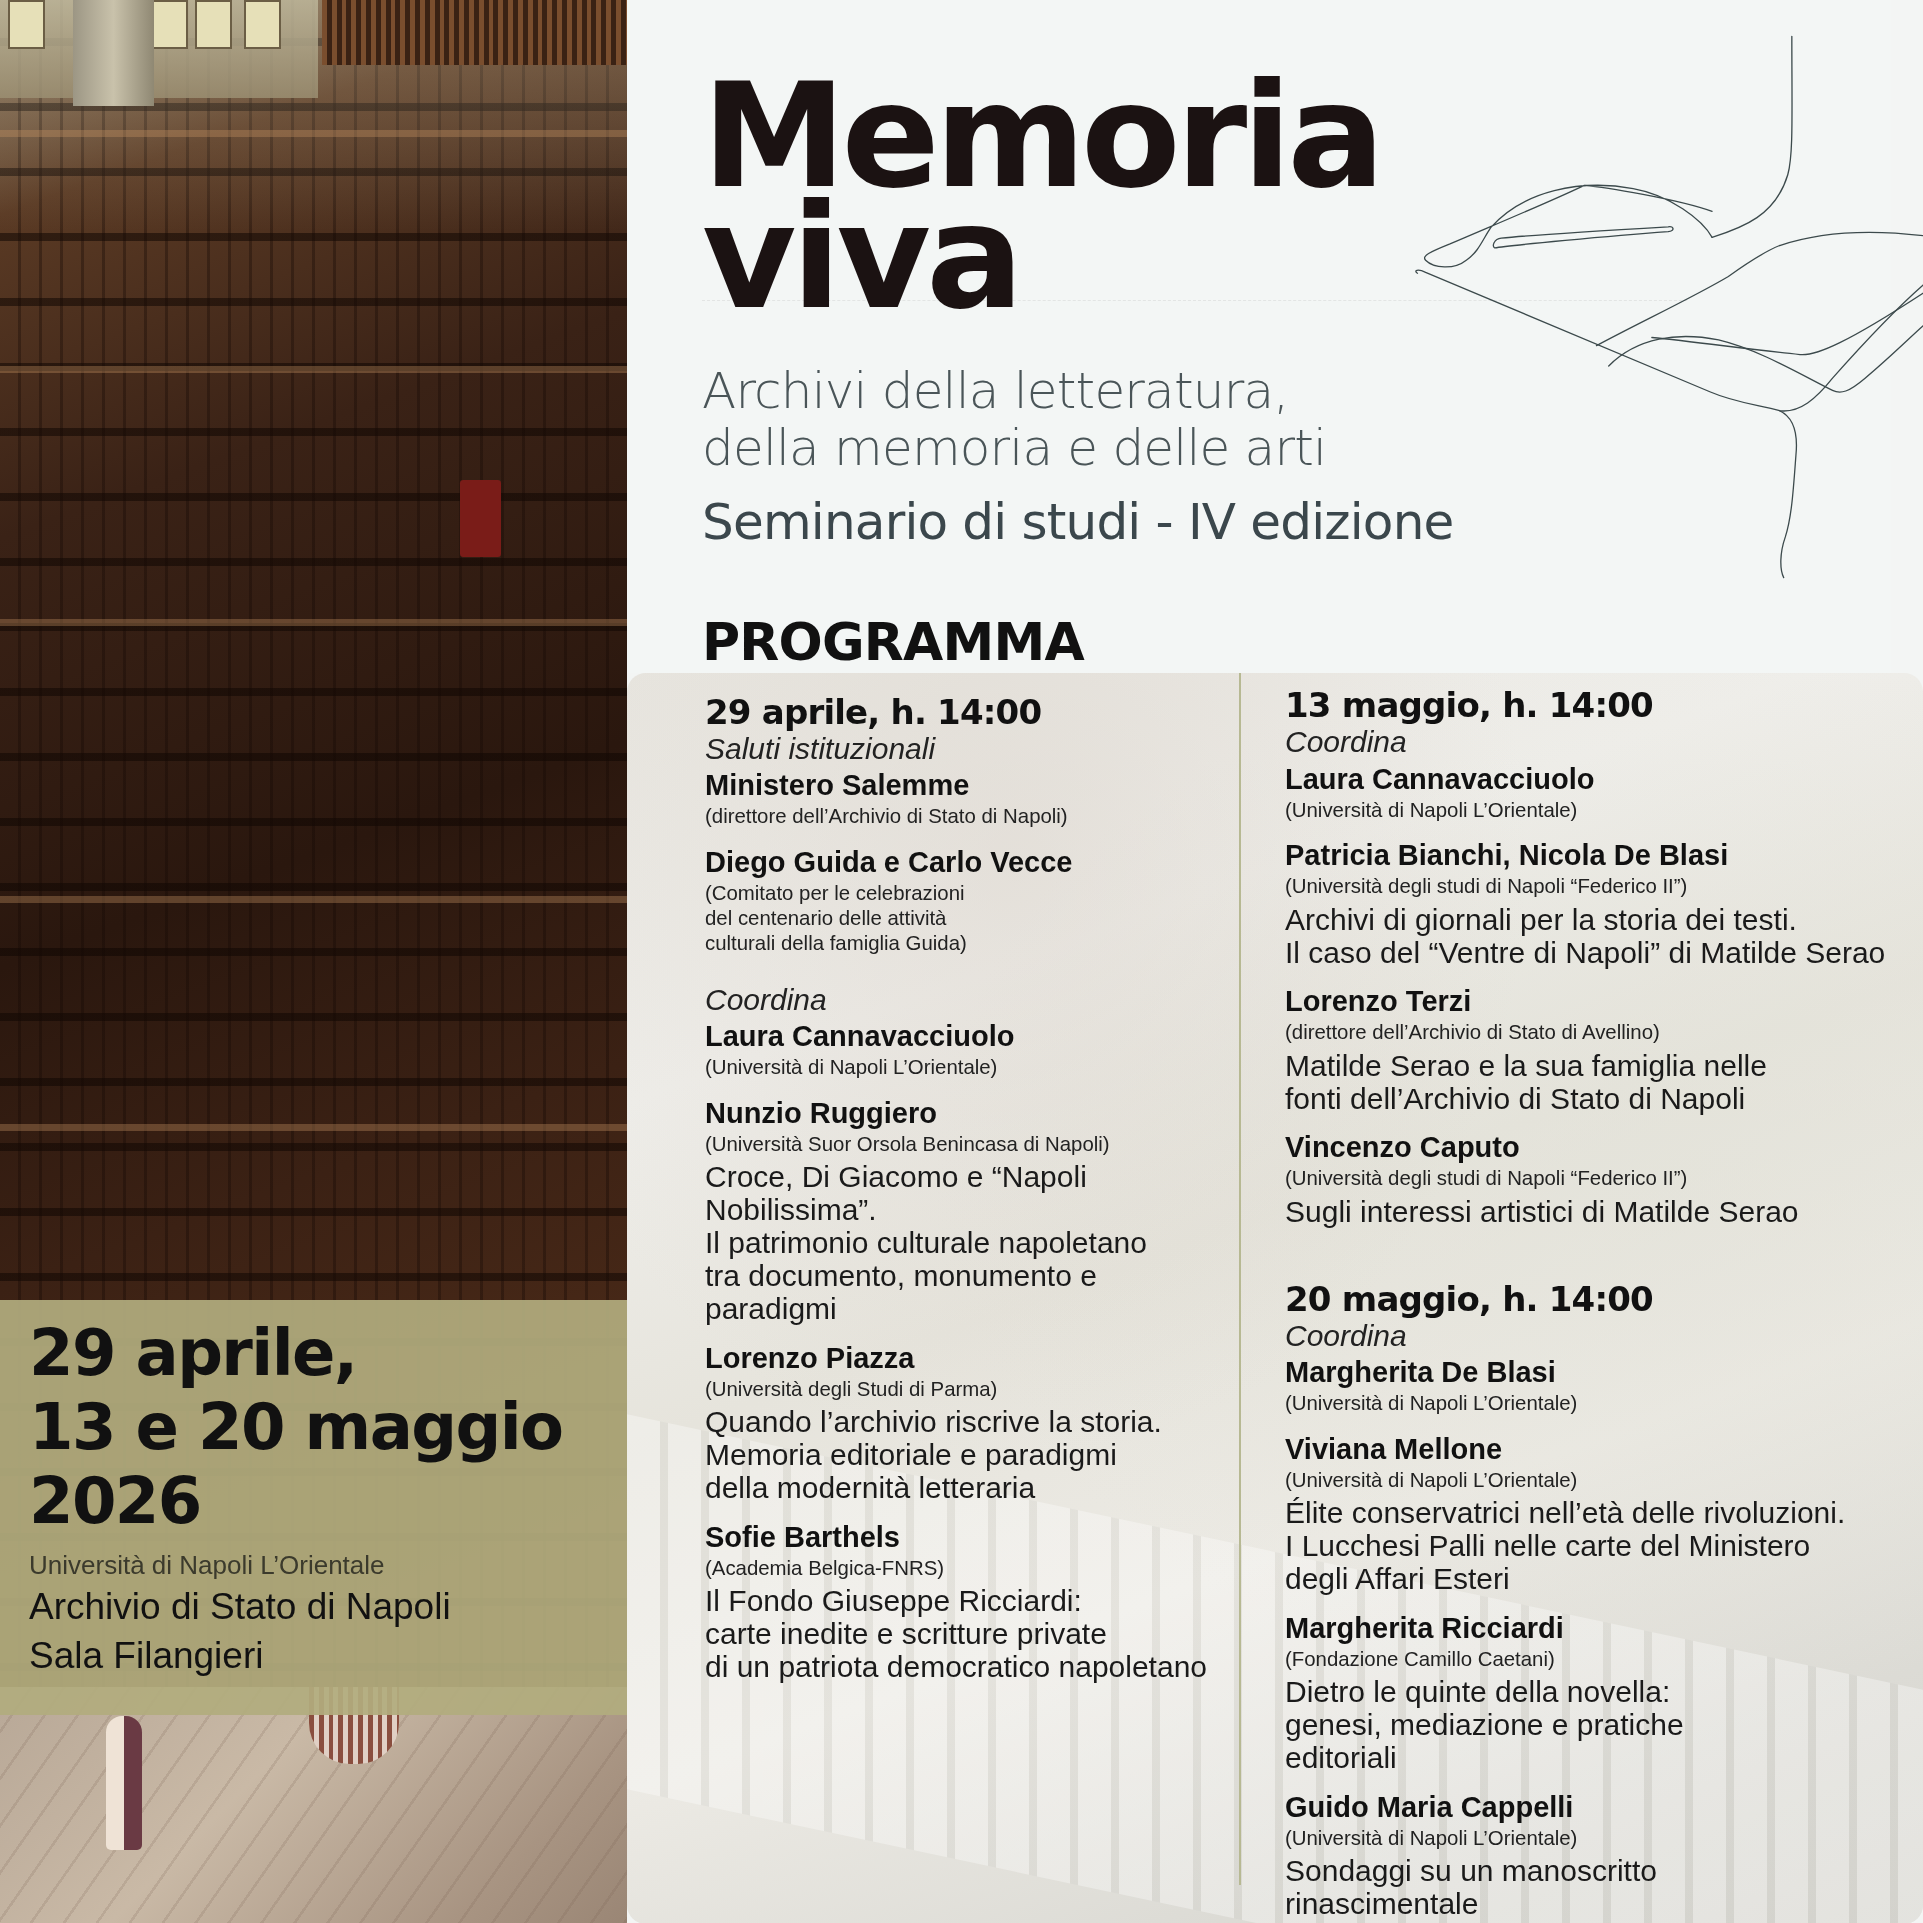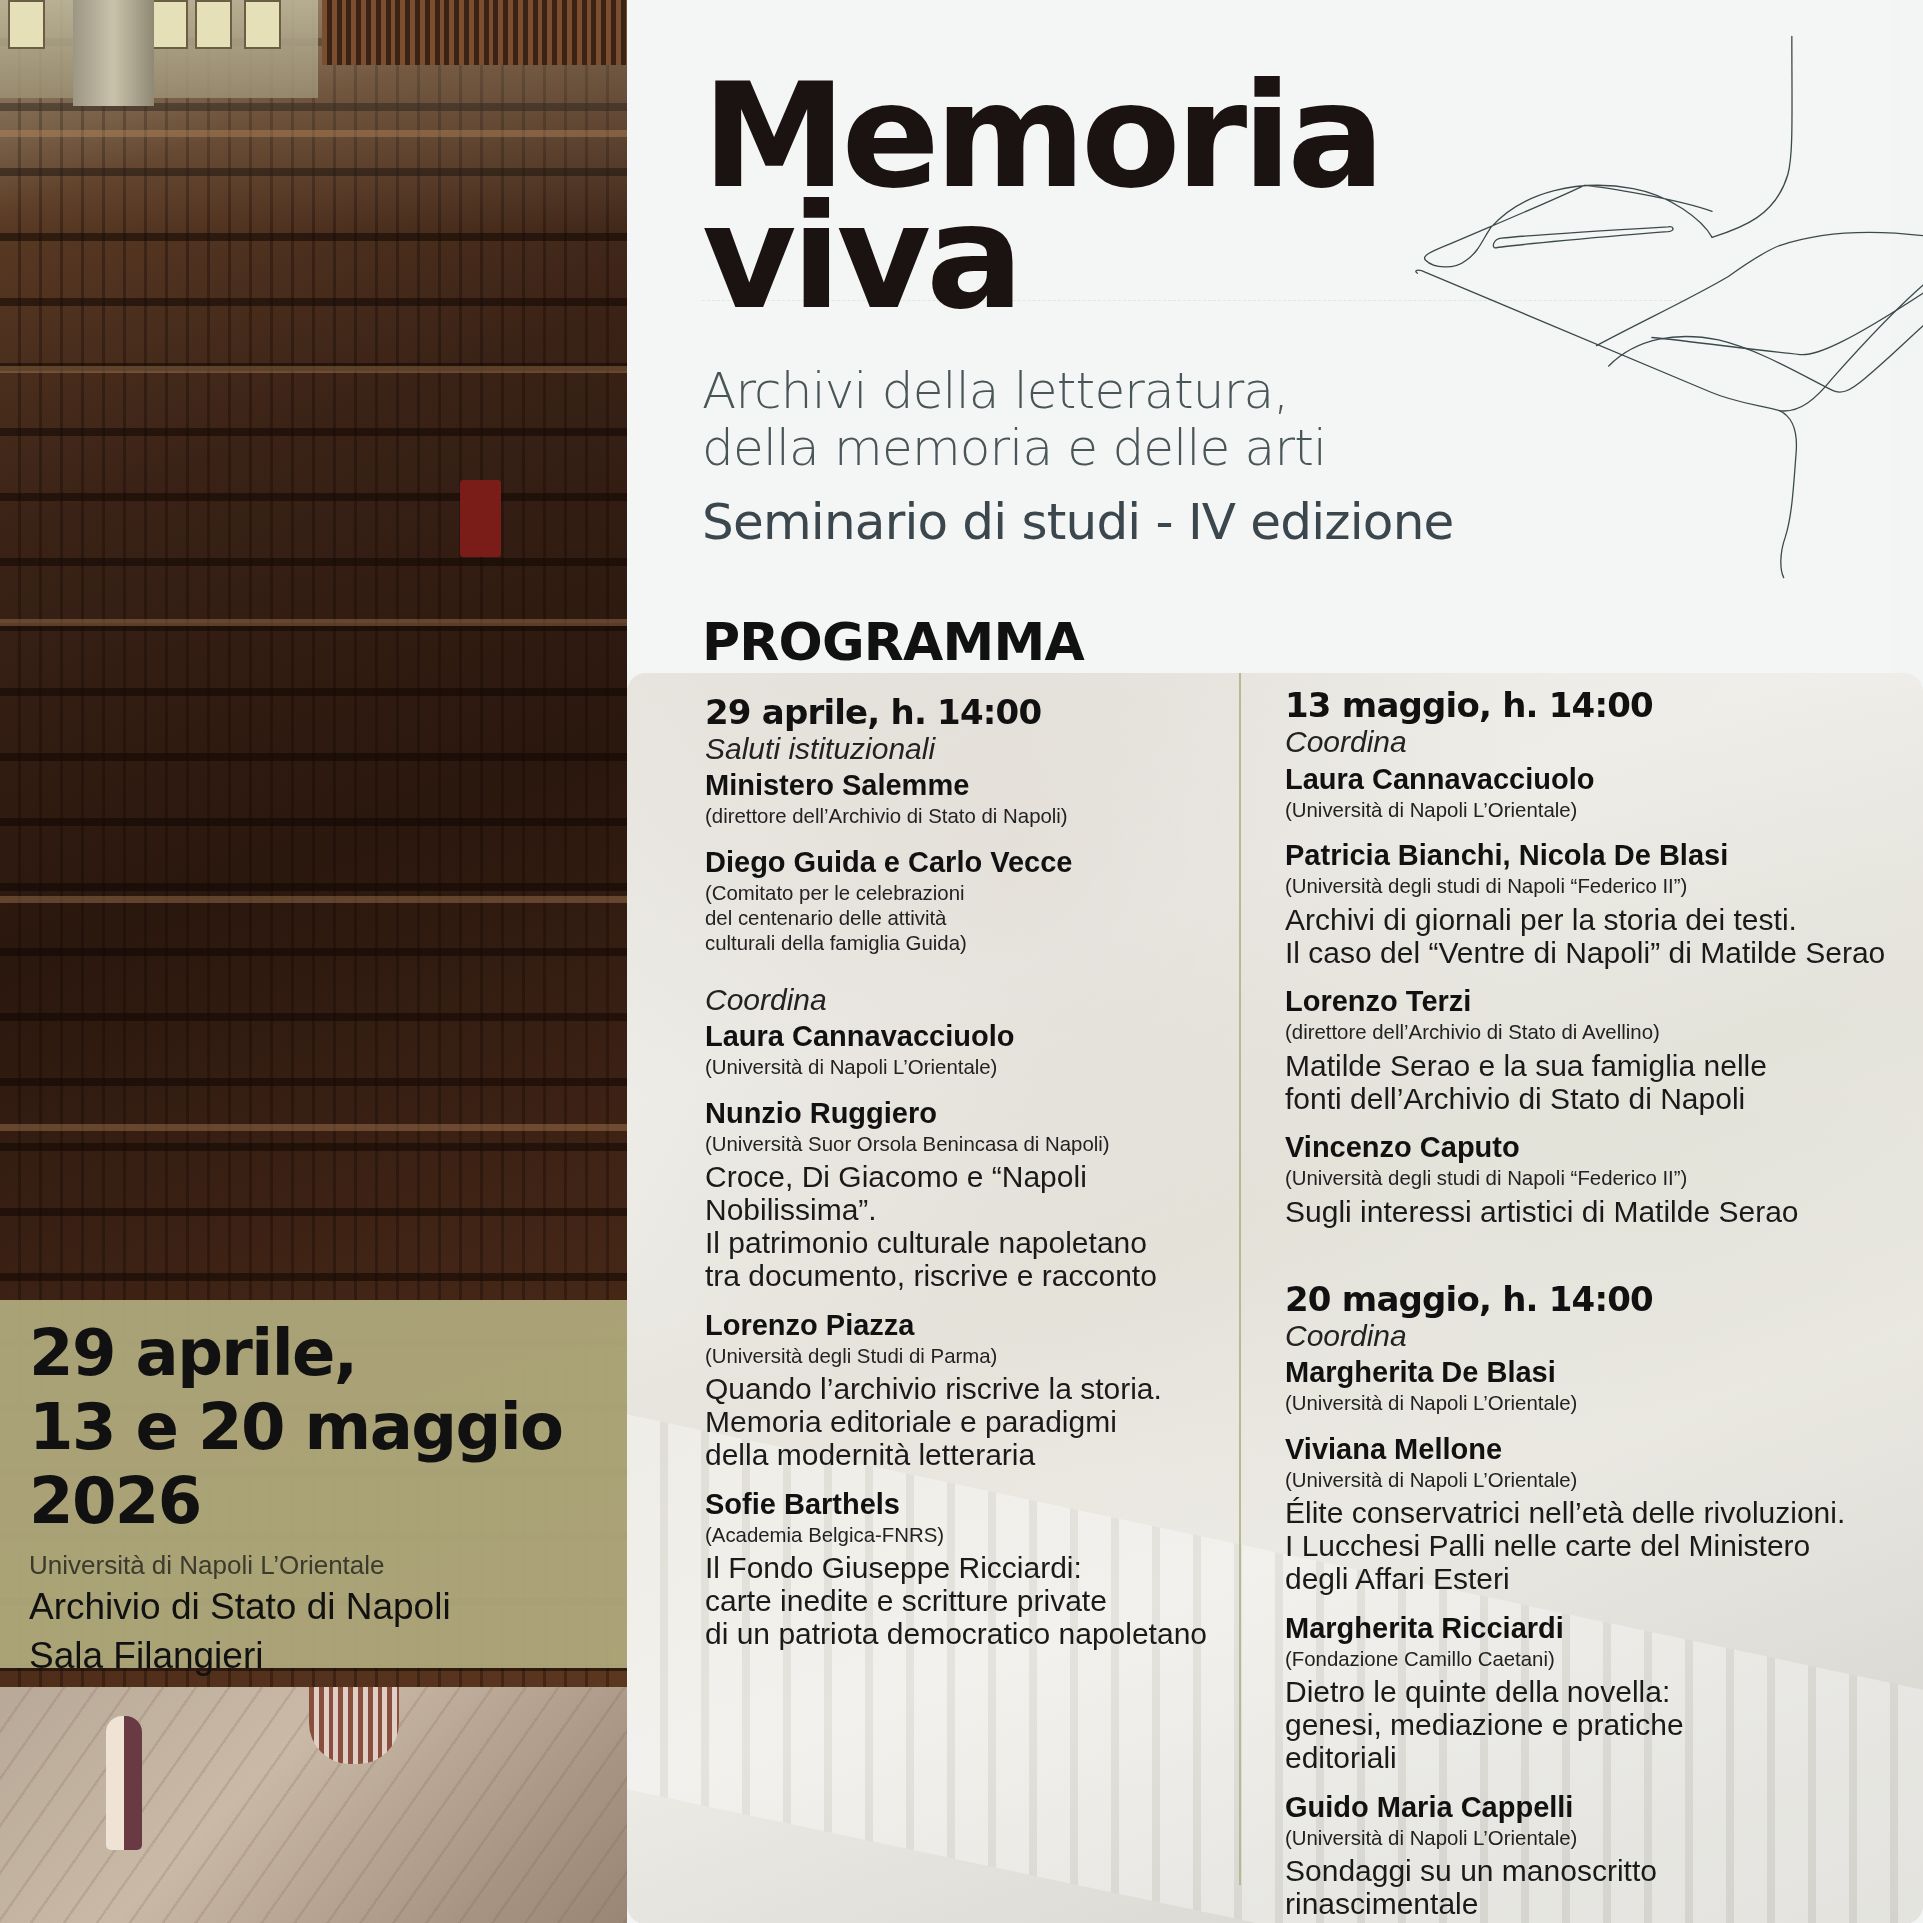--- a/index.html
+++ b/index.html
@@ -36,21 +36,21 @@
   .left-col .floor {
     position: absolute; left: 0; top: 1687px; width: 627px; height: 236px;
     background:
       repeating-linear-gradient(125deg, rgba(255,255,255,0) 0 24.4px, rgba(120,95,80,0.18) 24.4px 27px),
       linear-gradient(135deg, #b8a897 0%, #c9b9a6 40%, #a89482 80%, #9a8675 100%);
   }
   .left-col .floor .figure { position:absolute; left: 106px; top: 28.5px; width: 36px; height: 134px; background: linear-gradient(90deg,#efe3d6 0 50%, #6a3a44 50% 100%); border-radius: 16.3px 16.3px 4.9px 4.9px; }
   .left-col .floor .column { position:absolute; left: 309px; top: 0; width: 90px; height: 77px; background: repeating-linear-gradient(90deg,#8a4e3e 0 4.9px,#e0cfc4 4.9px 9.8px); border-radius: 0 0 41px 41px; }
 
   .date-box {
-    position: absolute; left: 0; top: 1300px; width: 627px; height: 368px;
+    position: absolute; left: 0; top: 1300px; width: 627px; height: 415px;
     background: rgba(178,172,126,0.93);
     box-sizing: border-box; padding: 16.3px 0 0 29px;
   }
   .date-box .big {
     font-family: "DejaVu Sans", sans-serif; font-weight: bold; font-size: 64px;
     line-height: 74px; letter-spacing: -1.6px; color: #111; margin: 0;
   }
   .date-box .uni { font-size: 26px; color: #3b3a2c; margin-top: 11.4px; }
   .date-box .venue { font-size: 37px; color: #111; line-height: 46px; margin-top: 3.3px; }
 
@@ -190,21 +190,21 @@
       <div class="name">Laura Cannavacciuolo</div>
       <div class="aff">(Università di Napoli L’Orientale)</div>
     </div>
 
     <div class="speaker">
       <div class="name">Nunzio Ruggiero</div>
       <div class="aff">(Università Suor Orsola Benincasa di Napoli)</div>
       <div class="talk">
         <div>Croce, Di Giacomo e “Napoli Nobilissima”.</div>
         <div>Il patrimonio culturale napoletano</div>
-        <div>tra documento, riscrive e racconto</div>
+        <div>tra documento, monumento e paradigmi</div>
       </div>
     </div>
     <div class="speaker">
       <div class="name">Lorenzo Piazza</div>
       <div class="aff">(Università degli Studi di Parma)</div>
       <div class="talk">
         <div>Quando l’archivio riscrive la storia.</div>
         <div>Memoria editoriale e paradigmi</div>
         <div>della modernità letteraria</div>
       </div>

